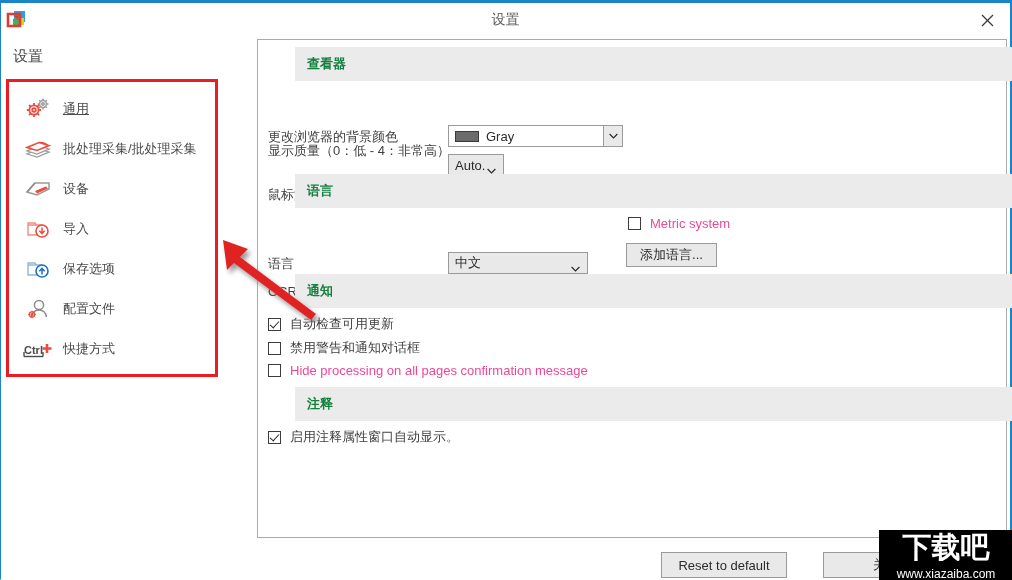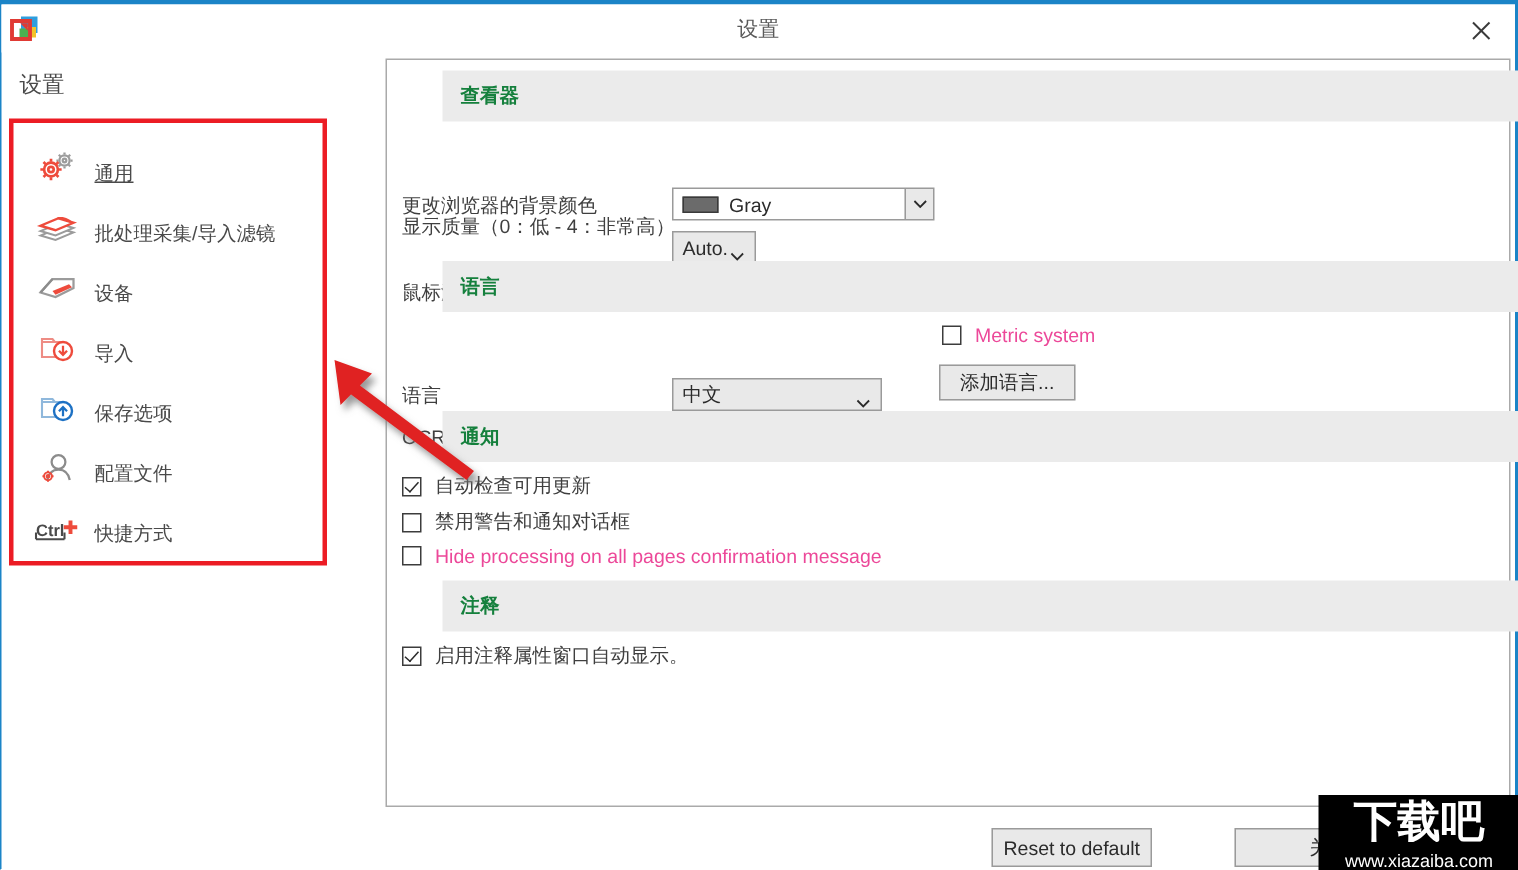--- a/index.html
+++ b/index.html
@@ -51,21 +51,21 @@
   }
   .sidebar {
     position: absolute; left: 5px; top: 76px;
     width: 212px; height: 298px;
     border: 3px solid #ec1c24;
     background: #ffffff;
   }
   .side-item {
     position: absolute; left: 14px;
     width: 190px; height: 32px;
-    display: flex; align-items: flex-end;
+    display: flex; align-items: center;
     cursor: pointer;
   }
   .side-ico {
     width: 30px; height: 26px;
     flex: 0 0 30px;
     display: flex; align-items: center; justify-content: center;
   }
   .side-label {
     margin-left: 10px;
     font-size: 13px; color: #4a4a4a;
@@ -264,21 +264,21 @@
       <span class="side-ico">
         <svg width="28" height="24" viewBox="0 0 28 24">
           <g stroke="#9b9b9b" stroke-width="1.3" fill="#ffffff">
             <path d="M3 17 L13 20 L25 15 L15 12 Z"></path>
             <path d="M3 14 L13 17 L25 12 L15 9 Z"></path>
           </g>
           <path d="M3 10.5 L13 13.5 L25 8.5 L15 5.5 Z" fill="#ffffff" stroke="#ee4b3c" stroke-width="1.6"></path>
           <path d="M14 5 C19 4, 22 6, 25 8.5 L15 5.5 Z" fill="#ee4b3c"></path>
         </svg>
       </span>
-      <span class="side-label">批处理采集/导入滤镜</span>
+      <span class="side-label">批处理采集/批处理采集</span>
     </div>
 
     <div class="side-item" style="top:91px;">
       <span class="side-ico">
         <svg width="28" height="24" viewBox="0 0 28 24">
           <path d="M3 15 L11 6 L25 6 L25 12 L13 18 Z" fill="#ffffff" stroke="#9b9b9b" stroke-width="1.5"></path>
           <path d="M11 14 L22 9.5 L24 11.5 L13 16.5 Z" fill="#ee4b3c"></path>
           <path d="M3 15 L11 6" stroke="#8c8c8c" stroke-width="1.6" fill="none"></path>
         </svg>
       </span>
@@ -426,21 +426,21 @@
     </div>
 
     <div class="sect-head" style="top:347px;">注释</div>
 
     <div class="cb-row" style="left:10px; top:388px;">
       <span class="cb on"></span>
       <span class="cb-label">启用注释属性窗口自动显示。</span>
     </div>
   </div>
 
-  <div class="footer-btn" style="left:660px; top:549px; width:107px;">Reset to default</div>
+  <div class="footer-btn" style="left:660px; top:549px; width:126px;">Reset to default</div>
   <div class="footer-btn" style="left:822px; top:549px; width:126px;">关闭</div>
 
   <svg class="arrow-svg" viewBox="0 0 135 110">
     <defs>
       <filter id="ashadow" x="-40%" y="-40%" width="200%" height="200%">
         <feDropShadow dx="3" dy="4" stdDeviation="2.5" flood-color="#777777" flood-opacity="0.75"></feDropShadow>
       </filter>
     </defs>
     <g filter="url(#ashadow)">
       <path d="M27 27 L52 36 L44 44 L120 101 L115 107 L38 50 L31 57 Z" fill="#e02020"></path>

